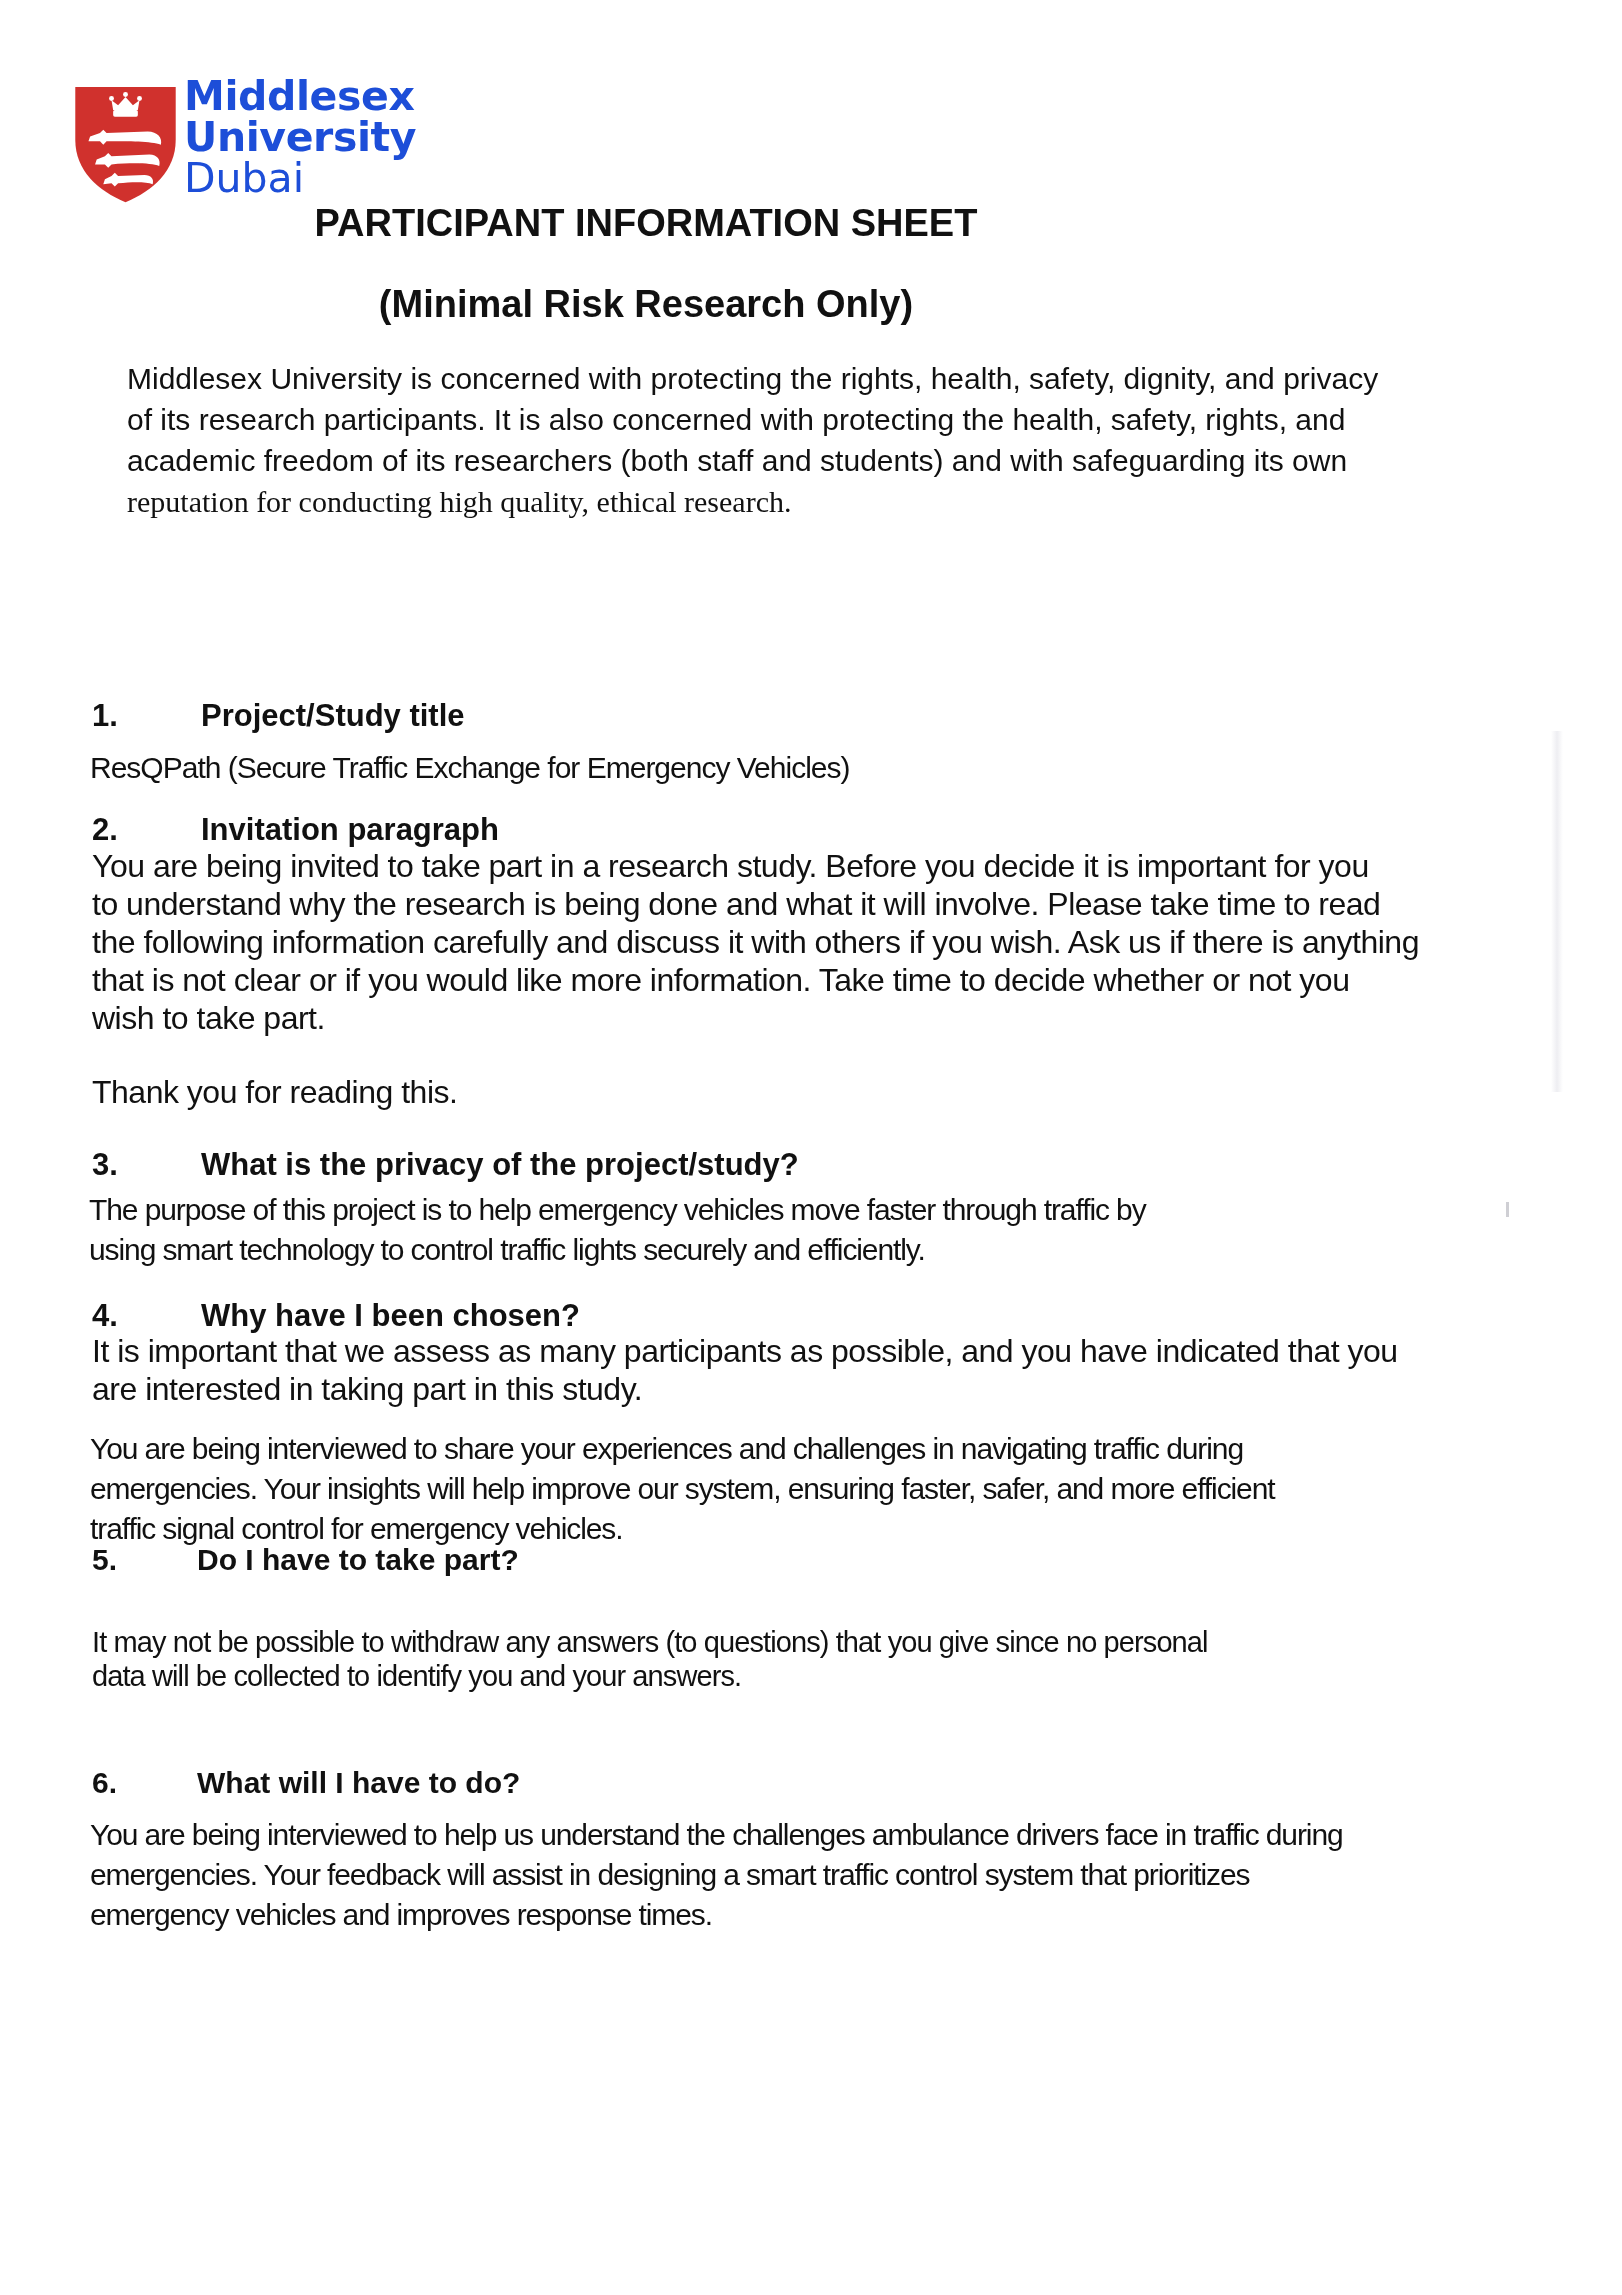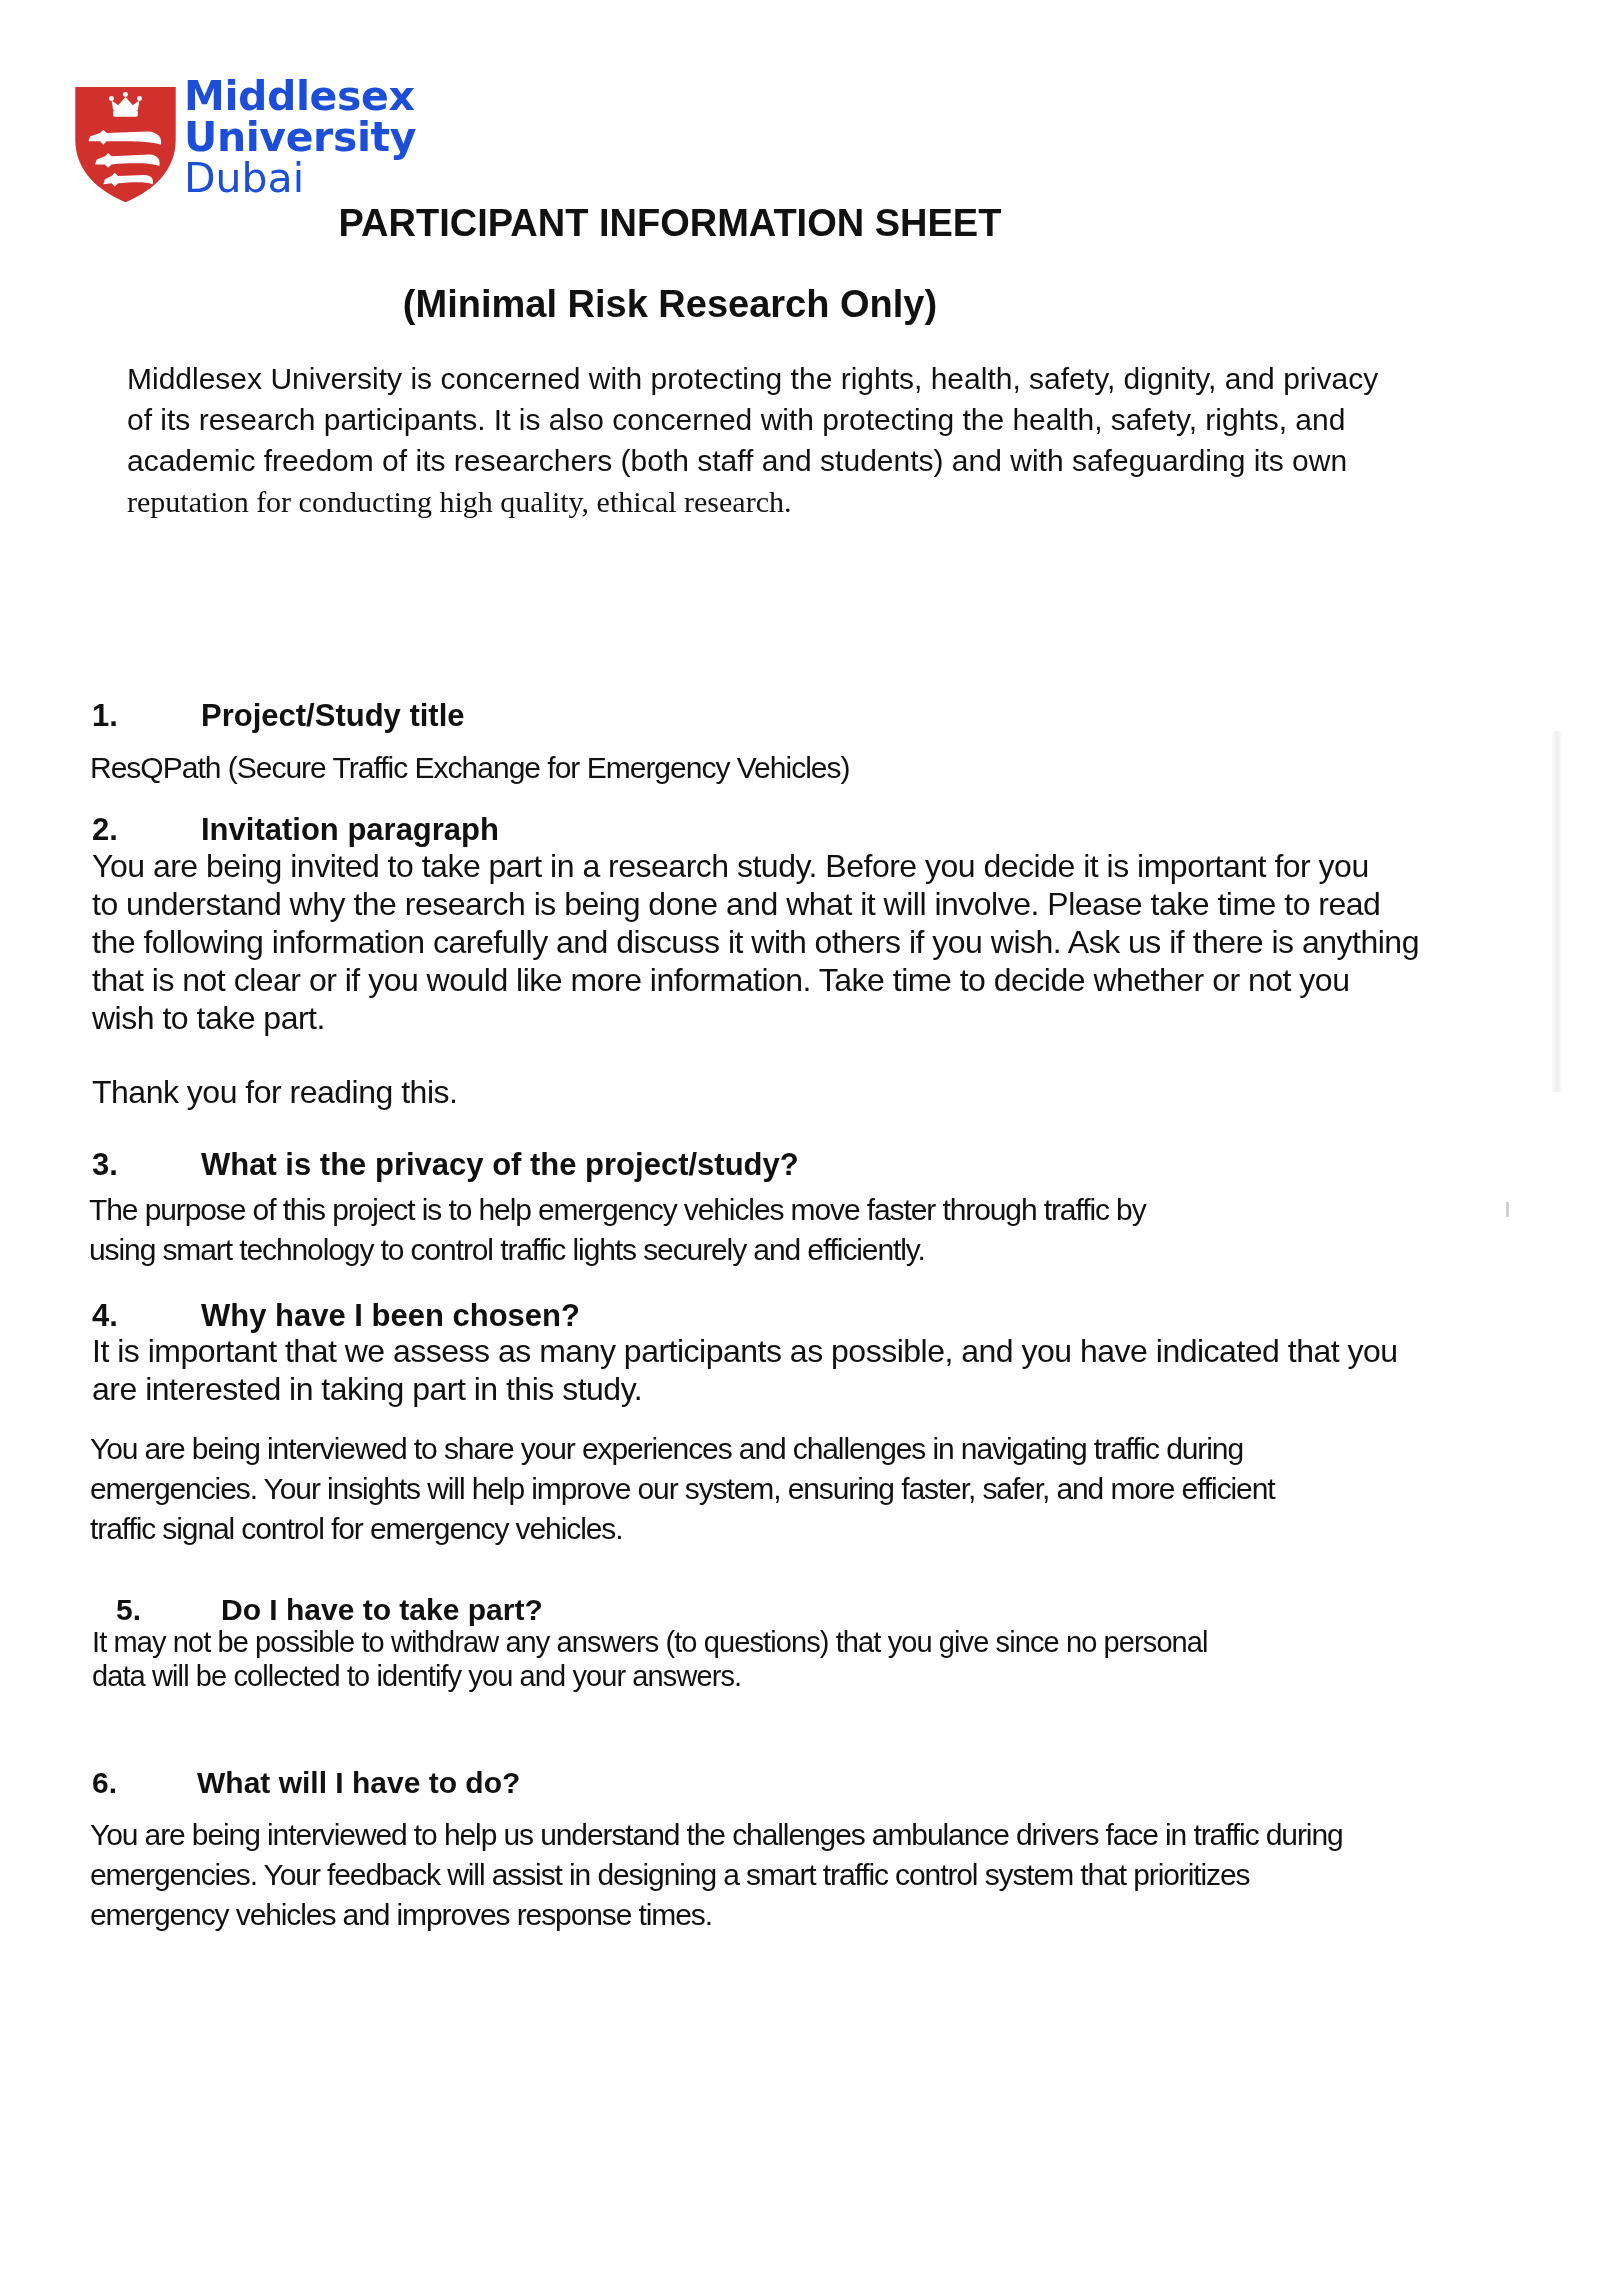--- a/index.html
+++ b/index.html
@@ -2,21 +2,21 @@
 <html style="font-size:13px"><head>
 <meta charset="utf-8">
 <style>
   html, body { margin: 0; padding: 0; background: #ffffff; }
   body { width: 1623px; height: 2295px; position: relative; overflow: hidden; color: #111; }
   .abs { position: absolute; }
   .logo-shield { left: 72px; top: 82px; width: 107px; height: 122px; }
   .logo-text { left: 184px; top: 76px; font-family: "DejaVu Sans", sans-serif; font-size: 41px; line-height: 41px; color: #1d4ed8; }
   .logo-text .l1, .logo-text .l2 { font-weight: bold; letter-spacing: -0.4px; }
   .logo-text .l3 { font-weight: normal; }
-  .title { left: 0; width: 1292px; text-align: center; font-family: "Liberation Sans", sans-serif; font-weight: bold; font-size: 38px; line-height: 46px; padding-left: 24px; }
+  .title { left: 0; width: 1292px; text-align: center; font-family: "Liberation Sans", sans-serif; font-weight: bold; font-size: 38px; line-height: 46px; }
   .intro { left: 127px; width: 1370px; top: 358px; font-family: "Liberation Sans", sans-serif; font-size: 30px; line-height: 41px; text-align: justify; text-align-last: left; }
   .sec-head { left: 92px; font-family: "Liberation Sans", sans-serif; font-weight: bold; font-size: 31px; line-height: 36px; white-space: nowrap; }
   .sec-head .num { display: inline-block; width: 109px; }
   .sec-head.narrow .num { width: 105px; }
   .body-a { left: 92px; font-family: "Liberation Sans", sans-serif; font-size: 32px; line-height: 38px; letter-spacing: -0.5px; white-space: nowrap; }
   .body-b { left: 90px; font-family: "Liberation Sans", sans-serif; font-size: 30px; line-height: 40px; letter-spacing: -1.1px; white-space: nowrap; }
   .body-c { left: 92px; font-family: "Liberation Sans", sans-serif; font-size: 29px; line-height: 34px; letter-spacing: -0.9px; white-space: nowrap; }
   .line { display: block; }
   .shadow-strip { left: 1551px; top: 731px; width: 11.5px; height: 361px; background: linear-gradient(to right, #ffffff, #eeeef2, #ffffff); }
   .tick-mark { left: 1506px; top: 1202px; width: 2.5px; height: 15px; background: #cfcfd4; }
@@ -94,21 +94,21 @@
 <div class="abs body-a" style="top:1332px;">
   <span class="line">It is important that we assess as many participants as possible, and you have indicated that you</span>
   <span class="line">are interested in taking part in this study.</span>
 </div>
 <div class="abs body-b" style="top:1429px;">
   <span class="line">You are being interviewed to share your experiences and challenges in navigating traffic during</span>
   <span class="line">emergencies. Your insights will help improve our system, ensuring faster, safer, and more efficient</span>
   <span class="line">traffic signal control for emergency vehicles.</span>
 </div>
 
-<div class="abs sec-head narrow" style="top:1592px; font-size:30px;margin-left:24px;">
+<div class="abs sec-head narrow" style="top:1542px; font-size:30px;">
   <span class="num">5.</span><span>Do I have to take part?</span>
 </div>
 <div class="abs body-c" style="top:1625px;">
   <span class="line">It may not be possible to withdraw any answers (to questions) that you give since no personal</span>
   <span class="line">data will be collected to identify you and your answers.</span>
 </div>
 
 <div class="abs sec-head narrow" style="top:1765px; font-size:30px;">
   <span class="num">6.</span><span>What will I have to do?</span>
 </div>

